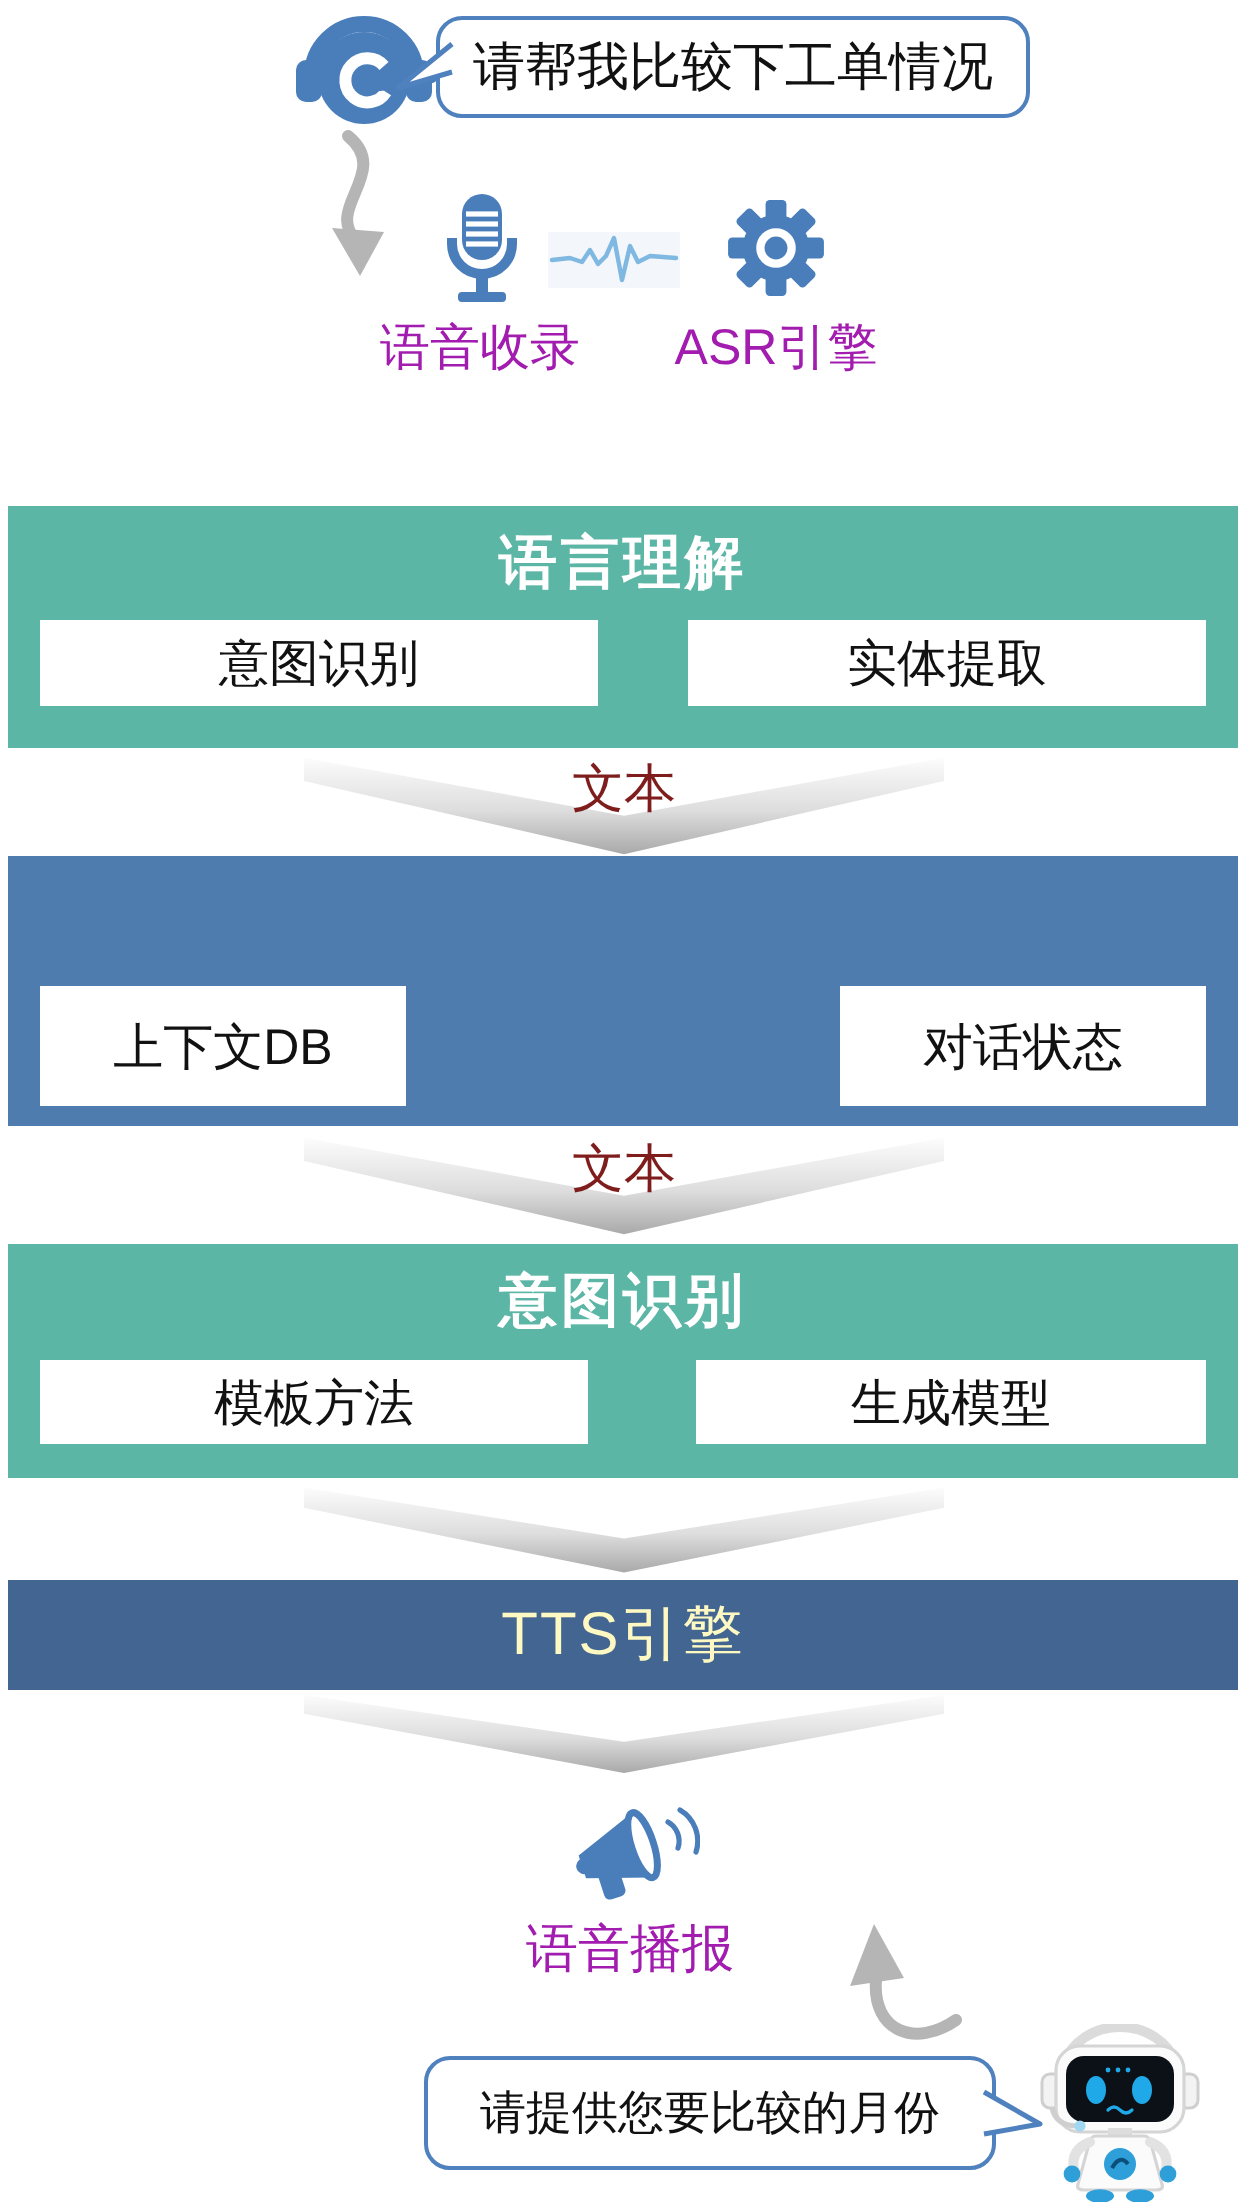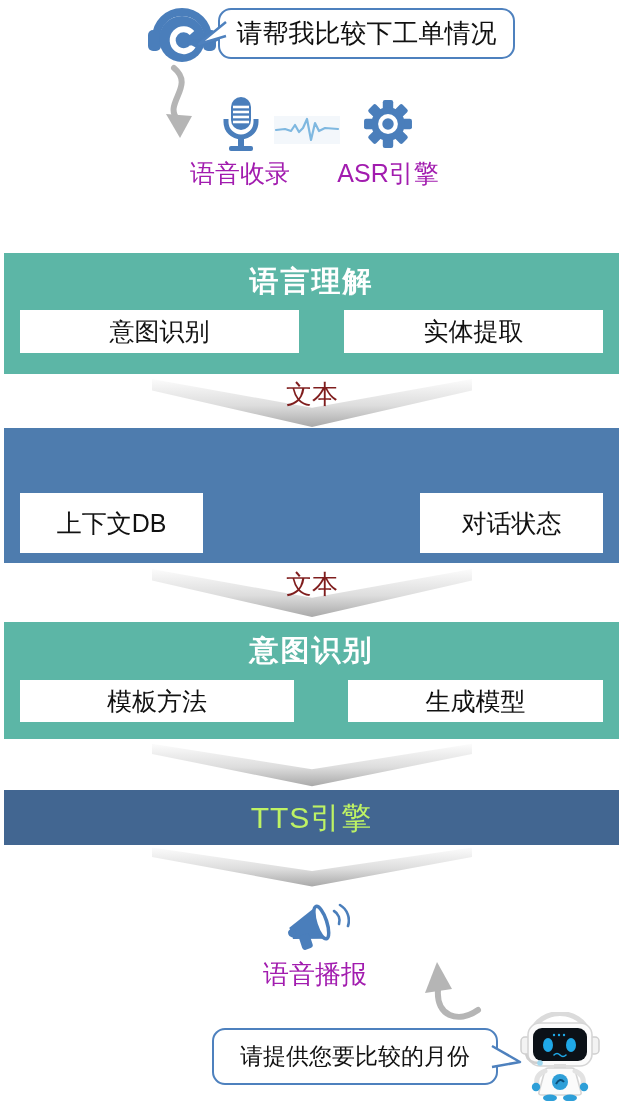--- a/index.html
+++ b/index.html
@@ -23,21 +23,21 @@
   .block-title{
     text-align:center;color:#fff;font-weight:700;font-size:29px;
     padding-top:9px;letter-spacing:2px;white-space:nowrap;
   }
   .chips{position:absolute;left:16px;right:16px;display:flex;justify-content:space-between;}
   .chip{
     background:#fff;display:flex;align-items:center;justify-content:center;
     font-size:25px;color:#111;white-space:nowrap;
   }
   .tts-title{
-    text-align:center;color:#bef264;font-weight:400;font-size:30px;line-height:55px;
+    text-align:center;color:#fef9c3;font-weight:400;font-size:30px;line-height:55px;
     letter-spacing:1px;white-space:nowrap;
   }
   .chev{position:absolute;left:152px;width:320px;}
   .chev-label{
     position:absolute;left:0;width:624px;text-align:center;
     font-size:26px;color:#7f1d1d;z-index:2;white-space:nowrap;
   }
   .icon-label{position:absolute;font-size:25px;color:#a21caf;text-align:center;white-space:nowrap;}
 </style>
 </head>

